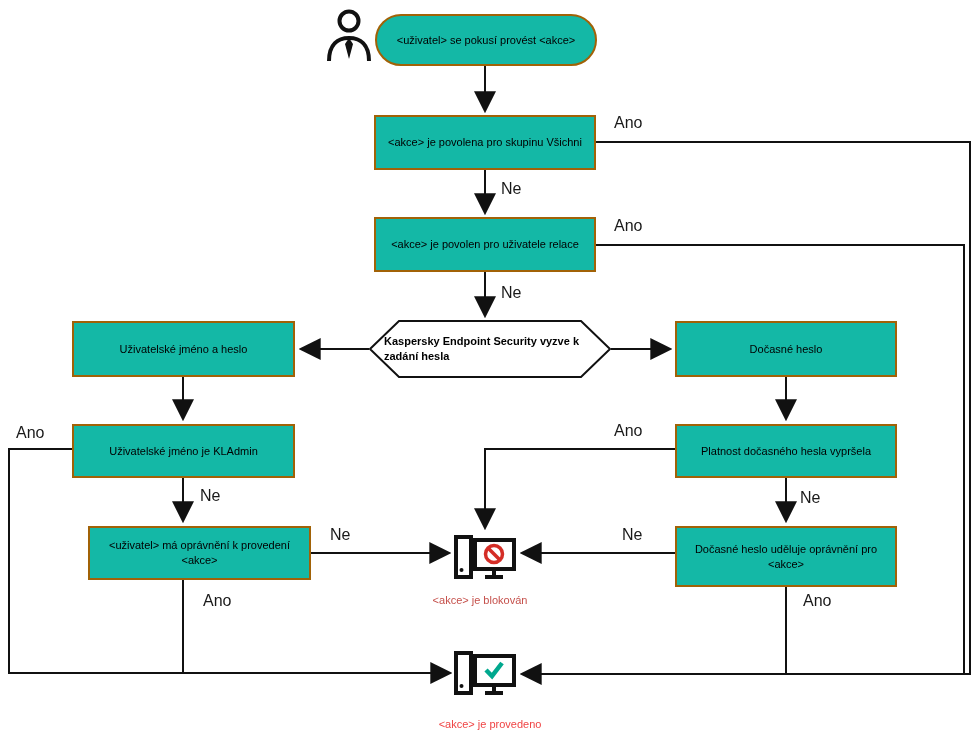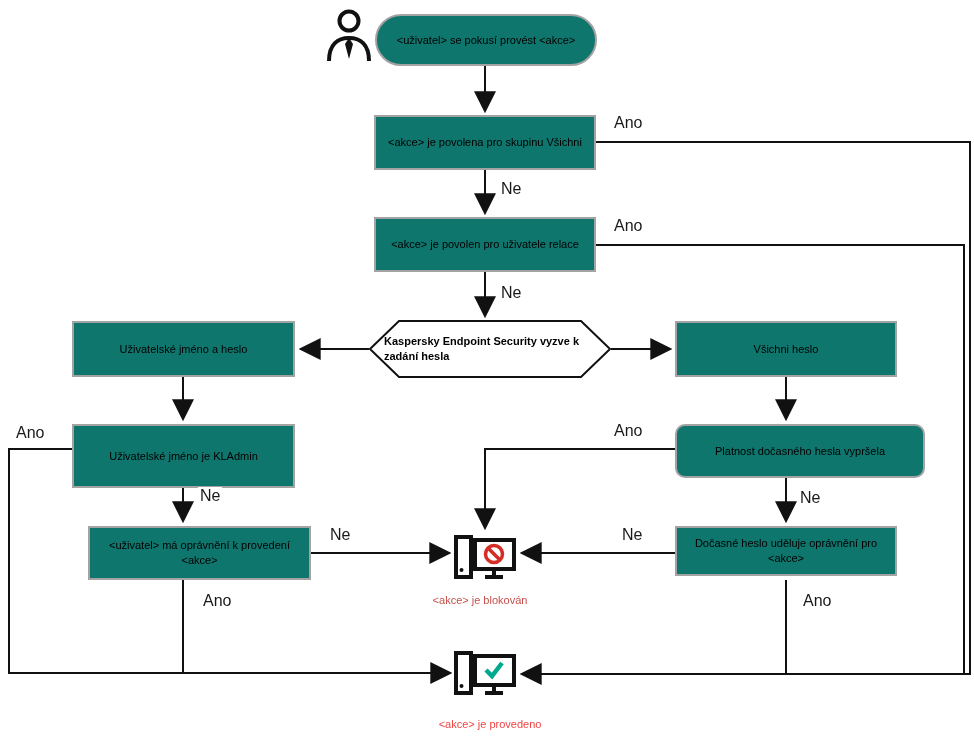--- a/index.html
+++ b/index.html
@@ -2,21 +2,21 @@
 <html><head>
 <meta charset="utf-8">
 <style>
   html,body{margin:0;padding:0;background:#ffffff;}
   .canvas{
     position:relative;width:974px;height:745px;background:#ffffff;
     font-family:"Liberation Sans",sans-serif;color:#111;overflow:hidden;
   }
   .wires{position:absolute;left:0;top:0;z-index:1;}
   .node{
-    position:absolute;z-index:2;background:#0f766e;border:2px solid #a3a3a3;
+    position:absolute;z-index:2;background:#14b8a6;border:2px solid #a16207;
     display:flex;align-items:center;justify-content:center;text-align:center;
     font-size:11px;line-height:1.35;color:#000;box-sizing:border-box;padding:4px 10px;
   }
   .stadium{border-radius:28px;}
   .hexlabel{
     position:absolute;z-index:3;display:flex;align-items:center;justify-content:center;
     text-align:left;font-size:11px;line-height:1.35;color:#000;background:transparent;font-weight:bold;
   }
   .lbl{
     position:absolute;z-index:3;font-size:16px;color:#191919;background:#fff;padding:0 2px;
@@ -93,34 +93,34 @@
     <span>&lt;akce&gt; je povolen pro uživatele relace</span>
   </div>
 
   <div class="hexlabel" style="left:384px;top:325px;width:212px;height:48px;">
     <span>Kaspersky Endpoint Security vyzve k zadání hesla</span>
   </div>
 
   <div class="node" style="left:72px;top:321px;width:223px;height:56px;">
     <span>Uživatelské jméno a heslo</span>
   </div>
-  <div class="node" style="left:72px;top:424px;width:223px;height:64px;text-align:right;">
+  <div class="node" style="left:72px;top:424px;width:223px;height:54px;text-align:right;">
     <span>Uživatelské jméno je KLAdmin</span>
   </div>
   <div class="node" style="left:88px;top:526px;width:223px;height:54px;">
     <span>&lt;uživatel&gt; má oprávnění k provedení &lt;akce&gt;</span>
   </div>
 
   <div class="node" style="left:675px;top:321px;width:222px;height:56px;">
-    <span>Všichni heslo</span>
+    <span>Dočasné heslo</span>
   </div>
-  <div class="node" style="left:675px;top:424px;width:250px;height:54px;border-radius:10px;">
+  <div class="node" style="left:675px;top:424px;width:222px;height:54px;">
     <span>Platnost dočasného hesla vypršela</span>
   </div>
-  <div class="node" style="left:675px;top:526px;width:222px;height:50px;">
+  <div class="node" style="left:675px;top:526px;width:222px;height:61px;">
     <span>Dočasné heslo uděluje oprávnění pro &lt;akce&gt;</span>
   </div>
 
   <div class="lbl" style="left:612px;top:114px;">Ano</div>
   <div class="lbl" style="left:499px;top:180px;">Ne</div>
   <div class="lbl" style="left:612px;top:217px;">Ano</div>
   <div class="lbl" style="left:499px;top:284px;">Ne</div>
   <div class="lbl" style="left:14px;top:424px;">Ano</div>
   <div class="lbl" style="left:198px;top:487px;">Ne</div>
   <div class="lbl" style="left:328px;top:526px;">Ne</div>

